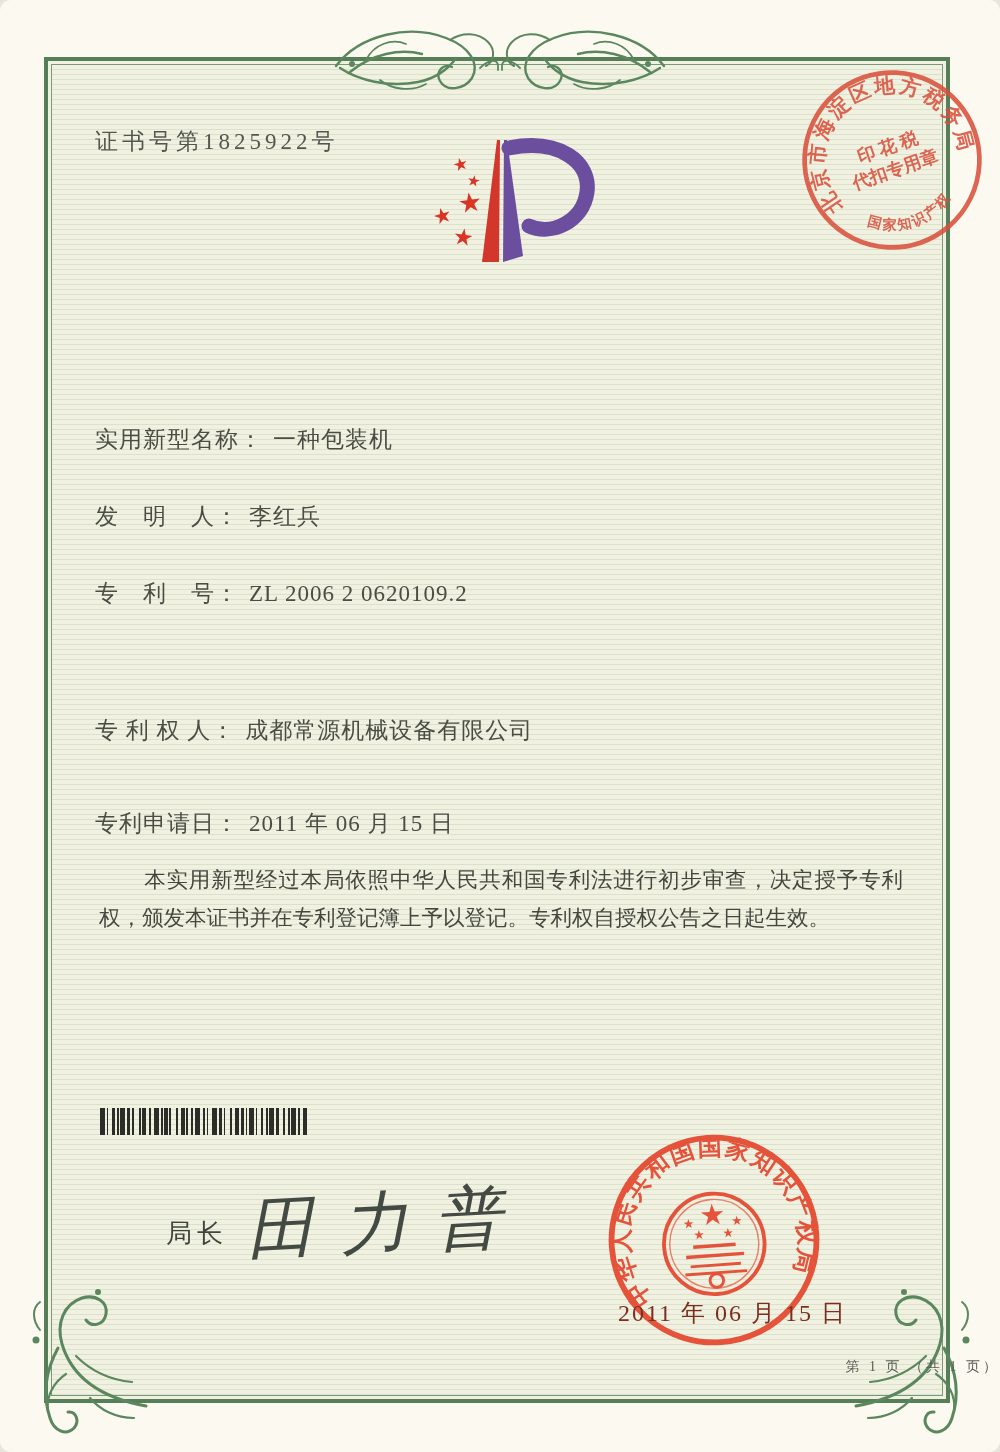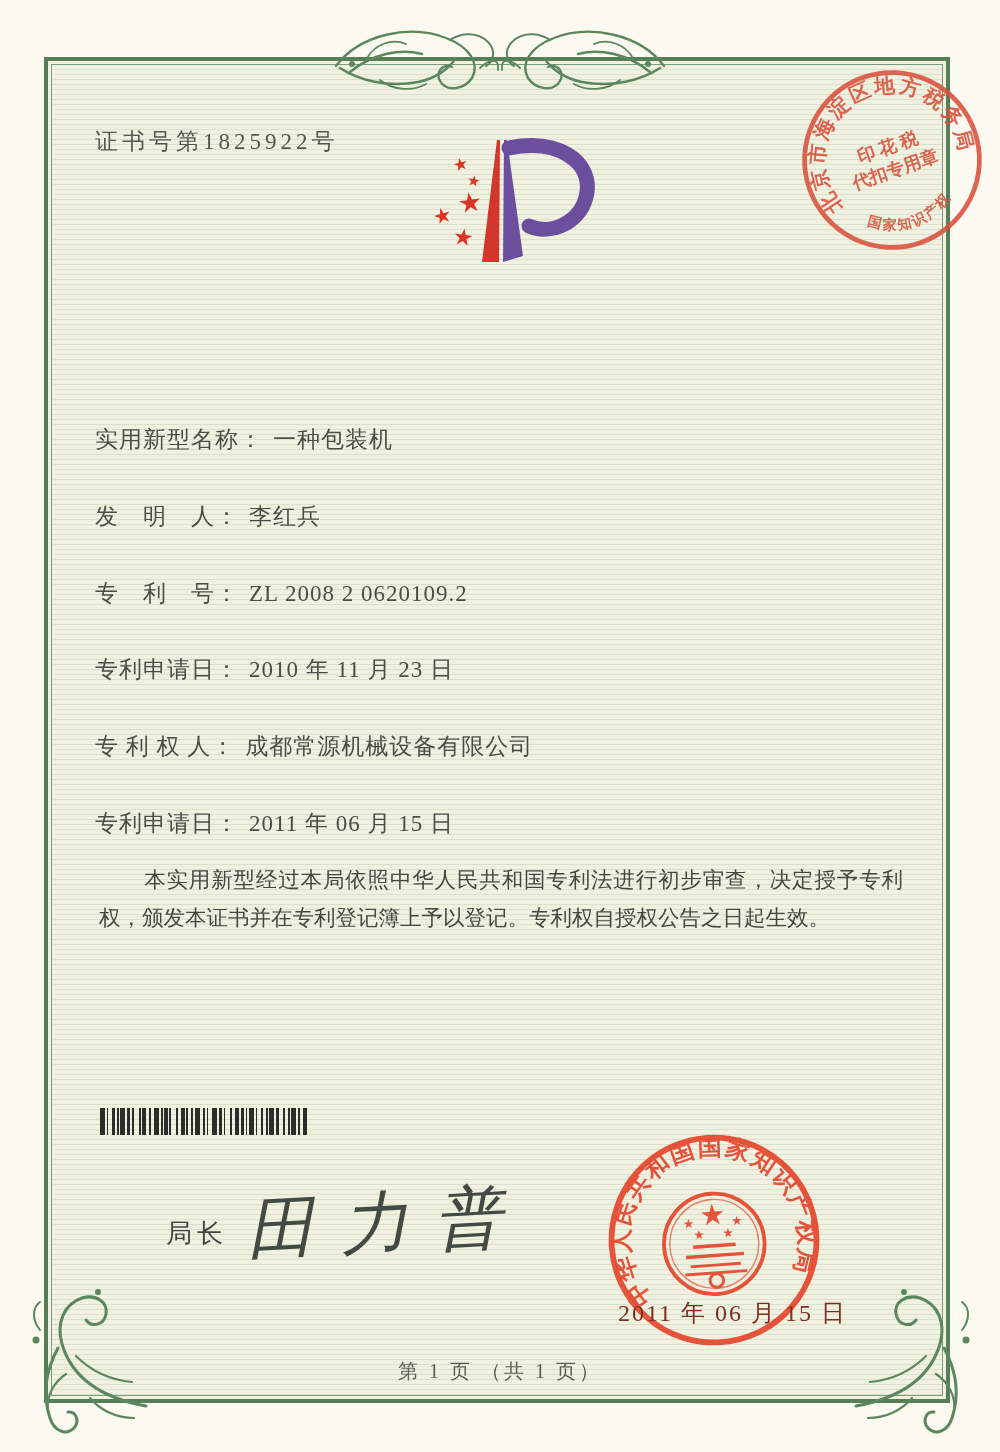--- a/index.html
+++ b/index.html
@@ -1,17 +1,17 @@
 <!DOCTYPE html>
 <html><head>
 <meta charset="utf-8">
 <style>
   html,body{margin:0;padding:0;}
   body{background:#e8e6dc;font-family:"Liberation Serif","DejaVu Serif",serif;}
-  .page{position:relative;width:1000px;height:1452px;margin:0 auto;background:#fbf9f0;overflow:hidden;}
+  .page{position:relative;width:1000px;height:1452px;margin:0 auto;background:#fbf9f0;overflow:hidden;border-radius:11px;}
 
   
   .frame{position:absolute;left:44px;top:57px;width:906px;height:1346px;
          border:4px solid #567f58;box-sizing:border-box;background:#f0f1e1;}
   .frame-inner{position:absolute;left:3px;top:3px;right:3px;bottom:3px;
          border:1px solid #79997a;
          background-color:#f0f1e1;
          background-image:repeating-linear-gradient(0deg,
             rgba(166,183,148,0.28) 0px, rgba(166,183,148,0.28) 1px,
             rgba(0,0,0,0) 1px, rgba(0,0,0,0) 5px);}
@@ -26,21 +26,21 @@
   .logo .star{position:absolute;color:#da3524;line-height:1;}
 
   .tax-stamp{position:absolute;left:798px;top:66px;width:188px;height:188px;
              transform:rotate(-19deg);opacity:.88;}
 
   .title{position:absolute;left:0;top:288px;width:100%;text-align:center;
          font-size:50px;font-weight:700;color:#3c3e39;letter-spacing:14px;}
 
   
   .field{position:absolute;left:95px;font-size:23px;color:#4b4d45;letter-spacing:1px;white-space:nowrap;}
-  .f0{top:424px}.f1{top:501px}.f2{top:578px}.f3{top:654px}.f4{top:731px}.f5{top:808px}
+  .f0{top:424px}.f1{top:501px}.f2{top:578px}.f3{top:654px}.f4{top:715px}.f5{top:808px}
   .field .val{margin-left:10px;}
 
   
   .body-text{position:absolute;left:92px;top:854px;width:818px;color:#45473f;}
   .body-text p{margin:7px;font-size:21.5px;line-height:38px;text-align:justify;text-indent:2.1em;}
 
   
   .barcode{position:absolute;left:100px;top:1108px;width:315px;height:27px;
            display:flex;align-items:stretch;overflow:hidden;}
   .barcode .bar{flex:0 0 auto;background:#2c2c28;height:100%;}
@@ -50,22 +50,22 @@
   .signature{position:absolute;left:246px;top:1178px;font-size:68px;color:#434a43;
              letter-spacing:26px;transform:rotate(-3deg);font-family:"DejaVu Serif","Liberation Serif",serif;
              font-style:italic;white-space:nowrap;}
 
   
   .office-seal{position:absolute;left:598px;top:1124px;width:232px;height:232px;opacity:.92;
                transform:rotate(-4deg);}
   .seal-date{position:absolute;left:618px;top:1297px;font-size:24px;color:#7c2f1e;
              letter-spacing:2px;z-index:5;white-space:nowrap;}
 
-  .page-footer{position:absolute;left:0;top:1358px;width:100%;text-align:center;
-               font-size:20px;color:#5a5c53;letter-spacing:3px;}
+  .page-footer{position:absolute;left:0;top:1358px;width:100%;text-align:right;
+               font-size:14px;color:#5a5c53;letter-spacing:3px;}
 
   .green-stroke{stroke:#5b875e;fill:none;}
 </style>
 </head>
 <body>
 
 <div class="page">
 
   <div class="frame">
     <div class="frame-inner"></div>
@@ -164,24 +164,21 @@
   </div>
 
 
   <div class="field f0">
     <span>实用新型名称：</span><span class="val">一种包装机</span>
   </div>
   <div class="field f1">
     <span>发　明　人：</span><span class="val">李红兵</span>
   </div>
   <div class="field f2">
-    <span>专　利　号：</span><span class="val">ZL 2008 2 0620109.2</span>
-  </div>
-  <div class="field f3">
-    <span>专利申请日：</span><span class="val">2010 年 11 月 23 日</span>
+    <span>专　利　号：</span><span class="val">ZL 2006 2 0620109.2</span>
   </div>
   <div class="field f4">
     <span>专 利 权 人：</span><span class="val">成都常源机械设备有限公司</span>
   </div>
   <div class="field f5">
     <span>专利申请日：</span><span class="val">2011 年 06 月 15 日</span>
   </div>
 
   <div class="body-text">
     <p>本实用新型经过本局依照中华人民共和国专利法进行初步审查，决定授予专利权，颁发本证书并在专利登记簿上予以登记。专利权自授权公告之日起生效。</p>

